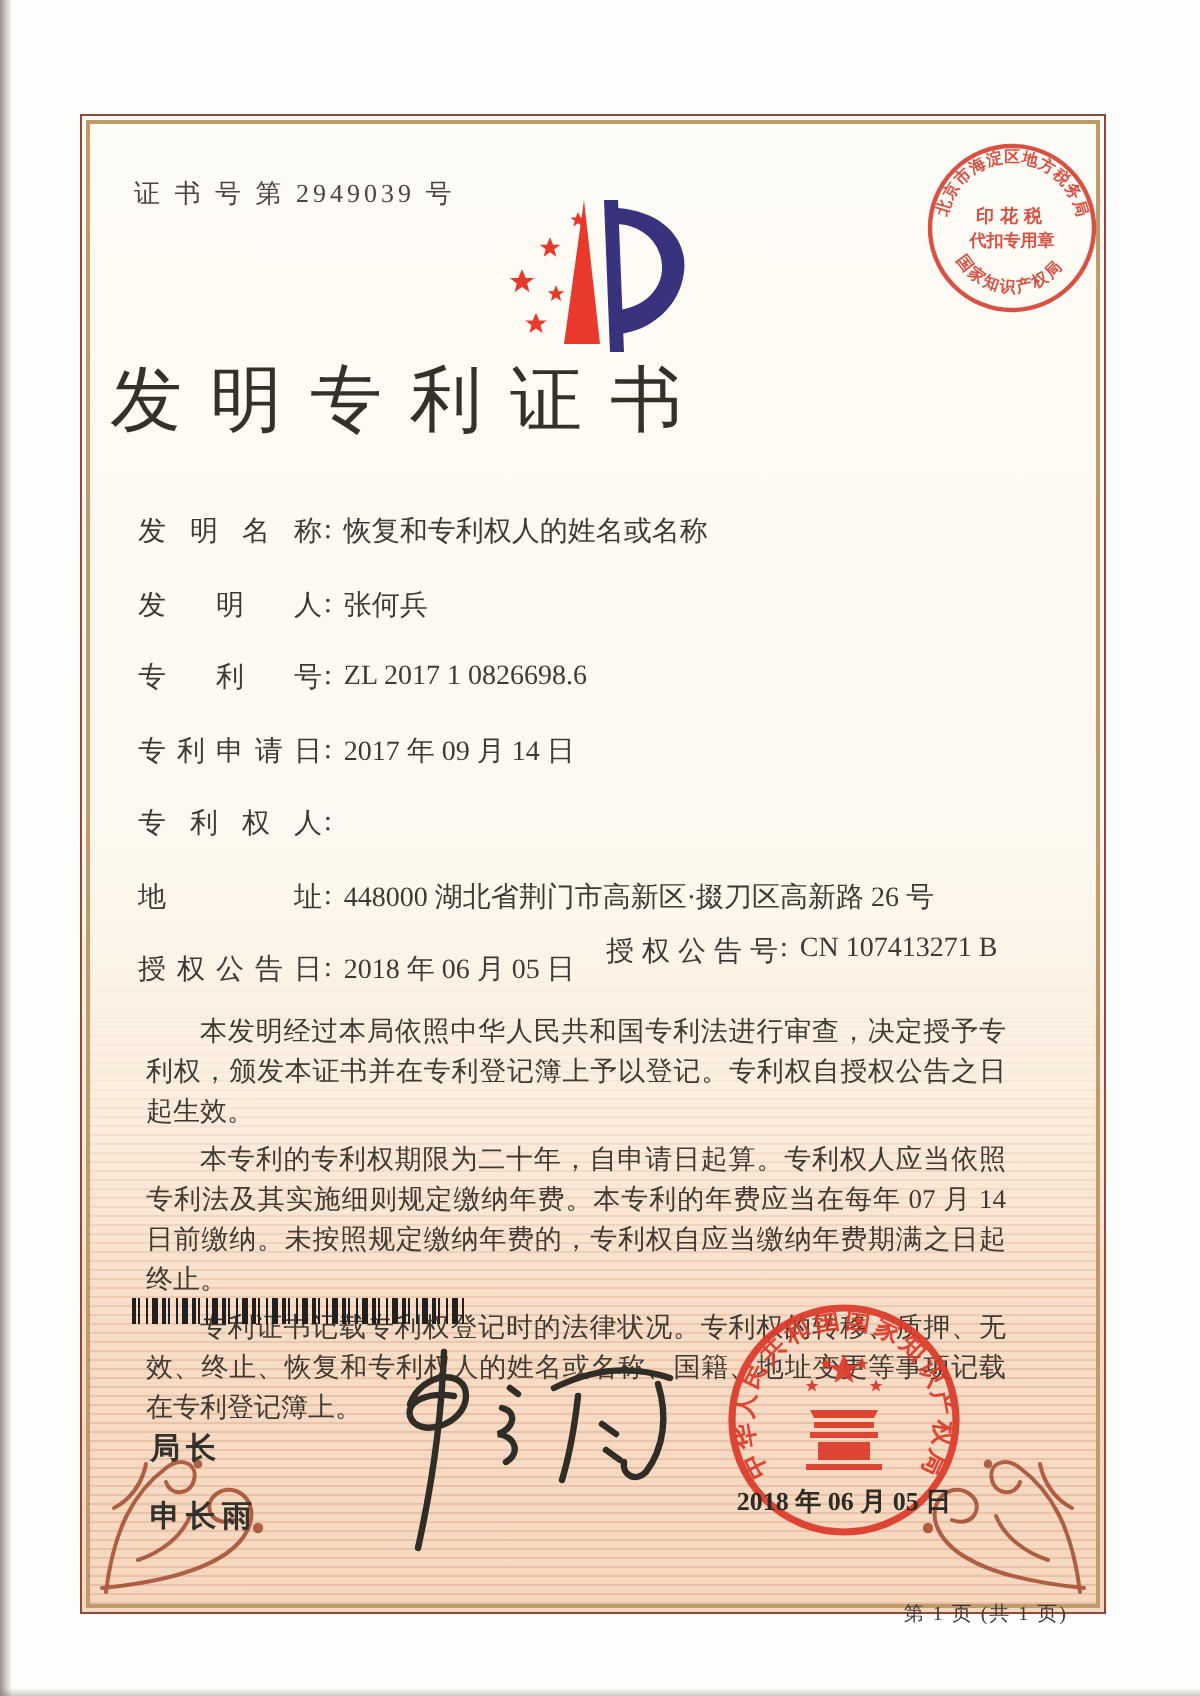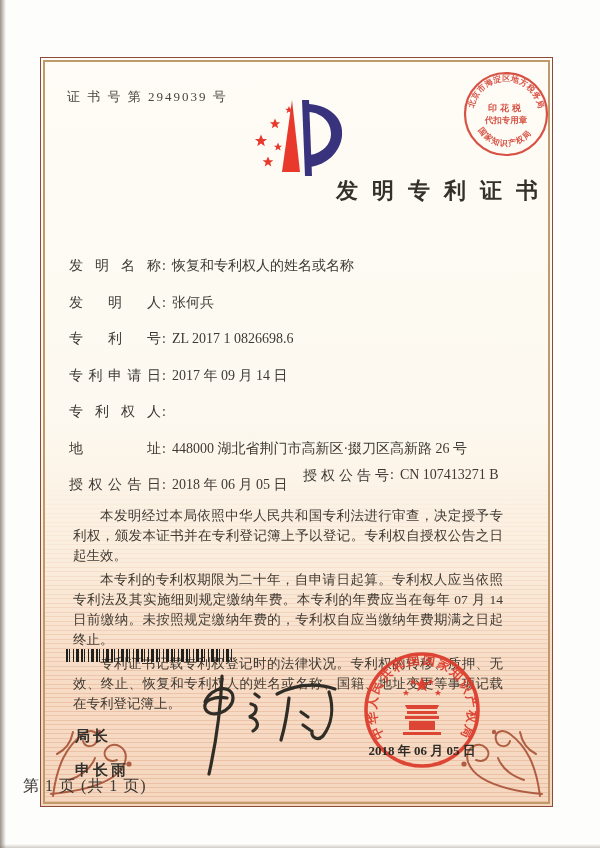--- a/index.html
+++ b/index.html
@@ -20,43 +20,43 @@
     background:linear-gradient(to bottom,#fefcf6 0%,#fdf9f0 48%,#fbeede 66%,#f7dcc6 82%,#f5d7bf 100%);
   }
   .cert-inner{position:absolute;inset:2px;border:2px solid #c09a6a;pointer-events:none;}
   .pattern{position:absolute;inset:4px;
     background:repeating-linear-gradient(0deg,rgba(205,118,80,.24) 0 1px,rgba(255,255,255,0) 1px 4.5px);
     -webkit-mask-image:linear-gradient(to bottom,transparent 0 56%,rgba(0,0,0,.55) 72%,#000 85%);
     mask-image:linear-gradient(to bottom,transparent 0 56%,rgba(0,0,0,.55) 72%,#000 85%);
   }
   .cert-no{position:absolute;left:26px;top:30px;font-size:13px;letter-spacing:2px;color:#4a453f;text-align:right;}
   .logo{position:absolute;left:210px;top:40px;width:94px;height:82px;}
-  .title{position:absolute;left:0;right:0;top:118px;text-align:right;
-    font-size:22px;font-weight:bold;color:#34312b;letter-spacing:14px;text-indent:14px;}
+  .title{position:absolute;left:0;right:0;top:118px;text-align:left;
+    font-size:36px;font-weight:normal;color:#34312b;letter-spacing:14px;text-indent:14px;}
   .fields{position:absolute;left:28px;top:190px;right:30px;font-size:14px;color:#3d3a35;}
   .frow{height:36.5px;display:flex;align-items:center;white-space:nowrap;}
   .flabel{display:inline-block;width:92px;text-align:justify;text-align-last:justify;letter-spacing:0;}
   .fcolon{margin:0 6px 0 1px;}
   .grant-no{position:absolute;left:262px;top:409px;height:36.5px;display:flex;align-items:flex-start;
     font-size:14px;color:#3d3a35;white-space:nowrap;}
   .grant-no .flabel{width:86px;}
   .paras{position:absolute;left:28px;top:444px;width:438px;font-size:13.5px;line-height:20px;
     color:#403a32;text-align:justify;}
   .paras p{margin:4px;text-indent:2em;}
   .barcode{position:absolute;left:25px;top:591px;width:166px;height:13px;
     background:repeating-linear-gradient(90deg,#20201e 0 2px,transparent 2px 3px,#20201e 3px 4px,
       transparent 4px 7px,#20201e 7px 8px,transparent 8px 10px,#20201e 10px 13px,transparent 13px 15px);}
   .director{position:absolute;left:34px;top:650px;font-family:"Liberation Sans","DejaVu Sans",sans-serif;
-    font-size:15px;font-weight:600;color:#33312c;letter-spacing:3px;line-height:34px;margin-top:11px;}
+    font-size:15px;font-weight:600;color:#33312c;letter-spacing:3px;line-height:34px;}
   .sig{position:absolute;left:148px;top:612px;width:162px;height:112px;}
   .seal-cnipa{position:absolute;left:320px;top:591px;width:122px;height:122px;opacity:.93;}
   .seal-date{position:absolute;left:318px;top:684px;width:126px;text-align:center;
     font-size:13px;font-weight:bold;color:#2e2b25;white-space:nowrap;}
-  .page-footer{position:absolute;left:0;right:0;top:718px;text-align:left;
-    transform:translateX(-18px);font-size:16px;color:#3d3a35;letter-spacing:1px;}
+  .page-footer{position:absolute;left:0;right:0;top:742px;text-align:right;
+    transform:translateX(-18px);font-size:10px;color:#3d3a35;letter-spacing:1px;}
   .seal-tax{position:absolute;left:421px;top:12px;width:88px;height:88px;opacity:.88;}
   .flourish{position:absolute;bottom:8px;width:112px;height:122px;opacity:.85;}
   .flourish.left{left:6px;}
   .flourish.right{right:6px;transform:scaleX(-1);}
   svg{display:block;}
 </style>
 </head>
 <body>
 
 <svg width="0" height="0" style="position:absolute" aria-hidden="true">

